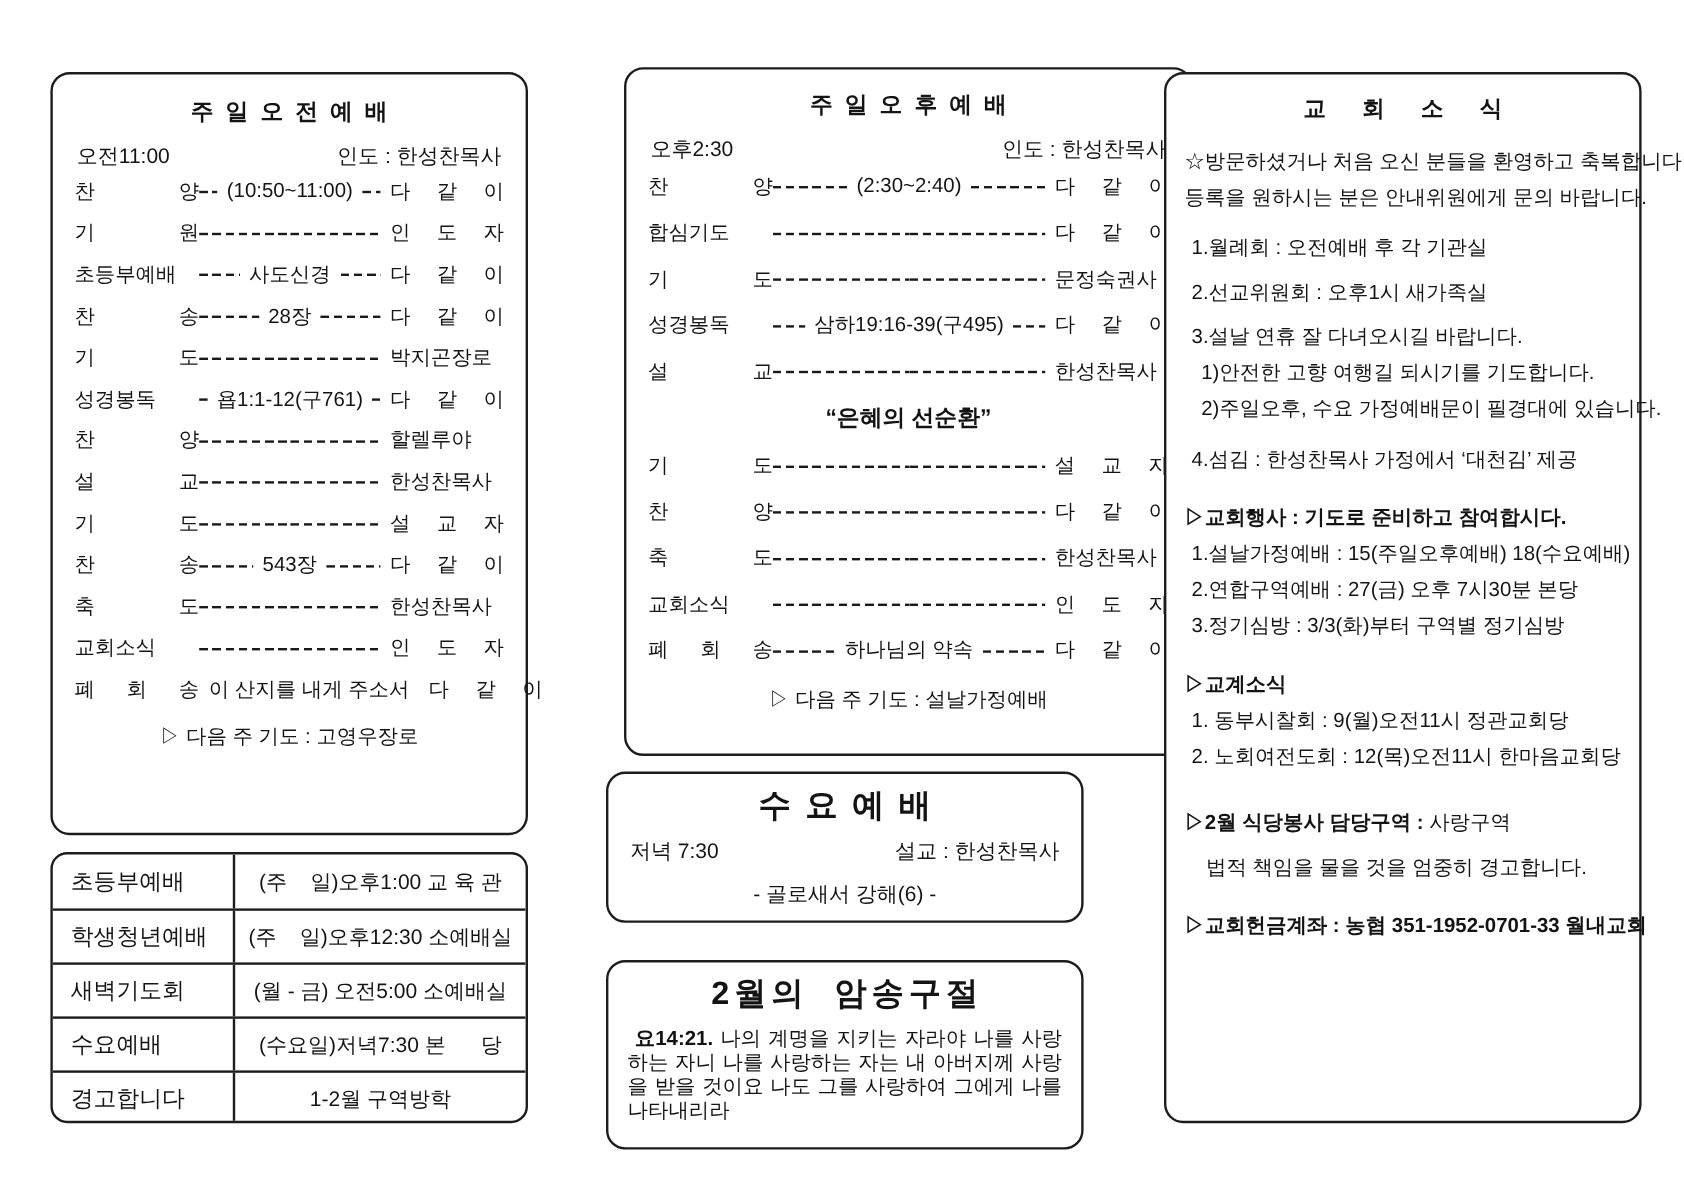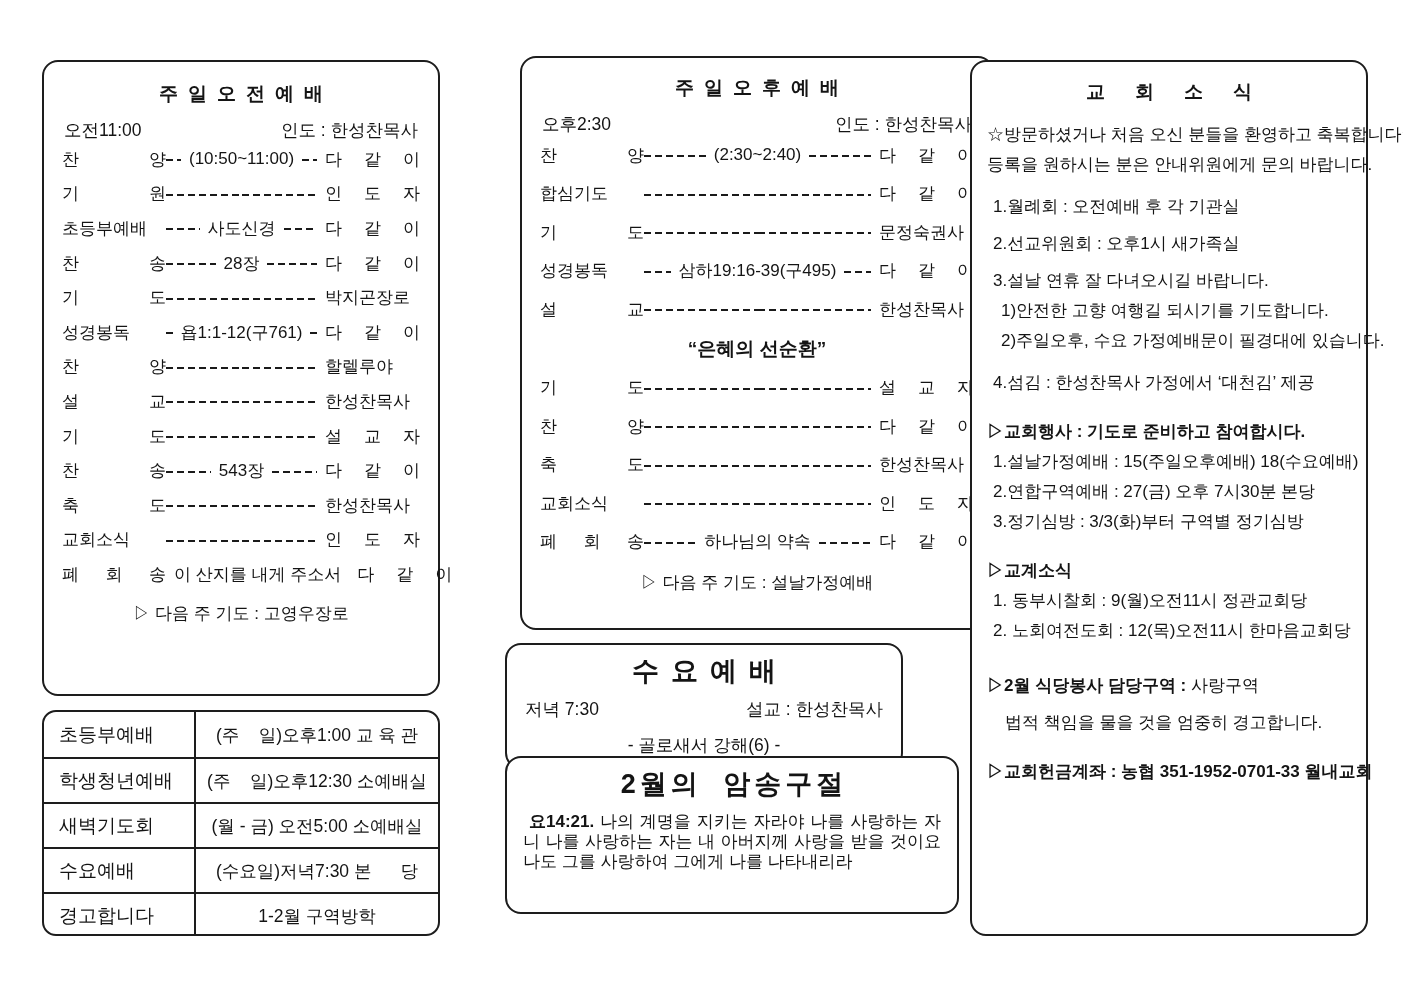--- a/index.html
+++ b/index.html
@@ -10,21 +10,21 @@
     font-family:"Liberation Sans", sans-serif;
   }
   .panel {
     position:absolute; background:#fff;
     border:2px solid #1d1d1d; border-radius:16px;
   }
   #p-am       { left:42px;  top:60px;  width:398px; height:636px; padding:14px 18px; }
   #p-services { left:42px;  top:710px; width:398px; height:226px; padding:0; overflow:hidden; border-radius:14px; }
   #p-pm       { left:505px; top:56px;  width:474px; height:574px; padding:12px 18px;margin-left:15px; }
   #p-wed      { left:505px; top:643px; width:398px; height:126px; padding:8px 16px; }
-  #p-verse    { left:505px; top:756px; width:454px; height:158px; padding:8px 14px; }
+  #p-verse    { left:505px; top:800px; width:398px; height:158px; padding:8px 14px; }
   #p-news     { left:970px; top:60px;  width:398px; height:876px; padding:12px 15px; }
 
   .panel-title {
     text-align:center; font-weight:bold; font-size:19px; line-height:36px;
     white-space:nowrap;
   }
   .ls10 { letter-spacing:10px; text-indent:10px; }
   .ls12 { letter-spacing:12px; text-indent:12px; }
   .ls30 { letter-spacing:30px; text-indent:30px; }
   .verse-title { letter-spacing:4px; text-indent:4px; word-spacing:10px; font-size:27px; }

